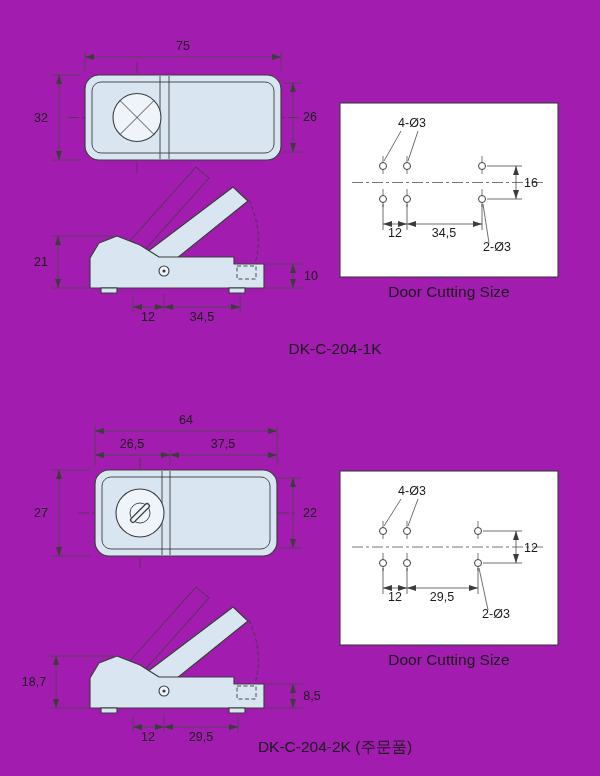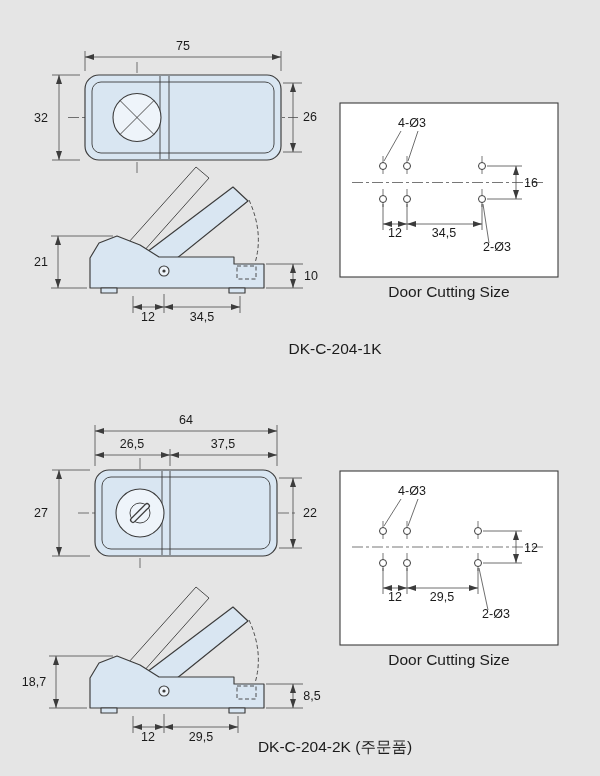--- a/index.html
+++ b/index.html
@@ -1,16 +1,16 @@
 <!DOCTYPE html>
 <html style="--line: #3c3c3c; --body_fill: #d9e6f2; --knob_fill: #eef4fa; --panel_fill: #ffffff;"><head>
 <meta charset="utf-8">
 <style>
   html,body{margin:0;padding:0;background:#fff;}
-  .sheet{width:600px;height:776px;background:#e5e5e5;overflow:hidden;position:relative;
+  .sheet{width:600px;height:776px;background:#a21caf;overflow:hidden;position:relative;
          font-family:"Liberation Sans","DejaVu Sans",sans-serif;}
   .sheet svg{display:block;}
 
   
   .body-fill{fill:var(--body_fill,#d9e6f2);stroke:var(--line,#3c3c3c);stroke-width:1.15;stroke-linejoin:round;}
   .knob{fill:var(--knob_fill,#eef4fa);stroke:var(--line,#3c3c3c);stroke-width:1.1;}
   .thin{fill:none;stroke:var(--line,#3c3c3c);stroke-width:0.9;}
   .slot{stroke:var(--line,#3c3c3c);stroke-width:6;stroke-linecap:round;}
   .slot-inner{stroke:var(--knob_fill,#eef4fa);stroke-width:3.2;stroke-linecap:round;}
   .cl{fill:none;stroke:var(--line,#3c3c3c);stroke-width:0.7;stroke-dasharray:11 3 3 3;}

